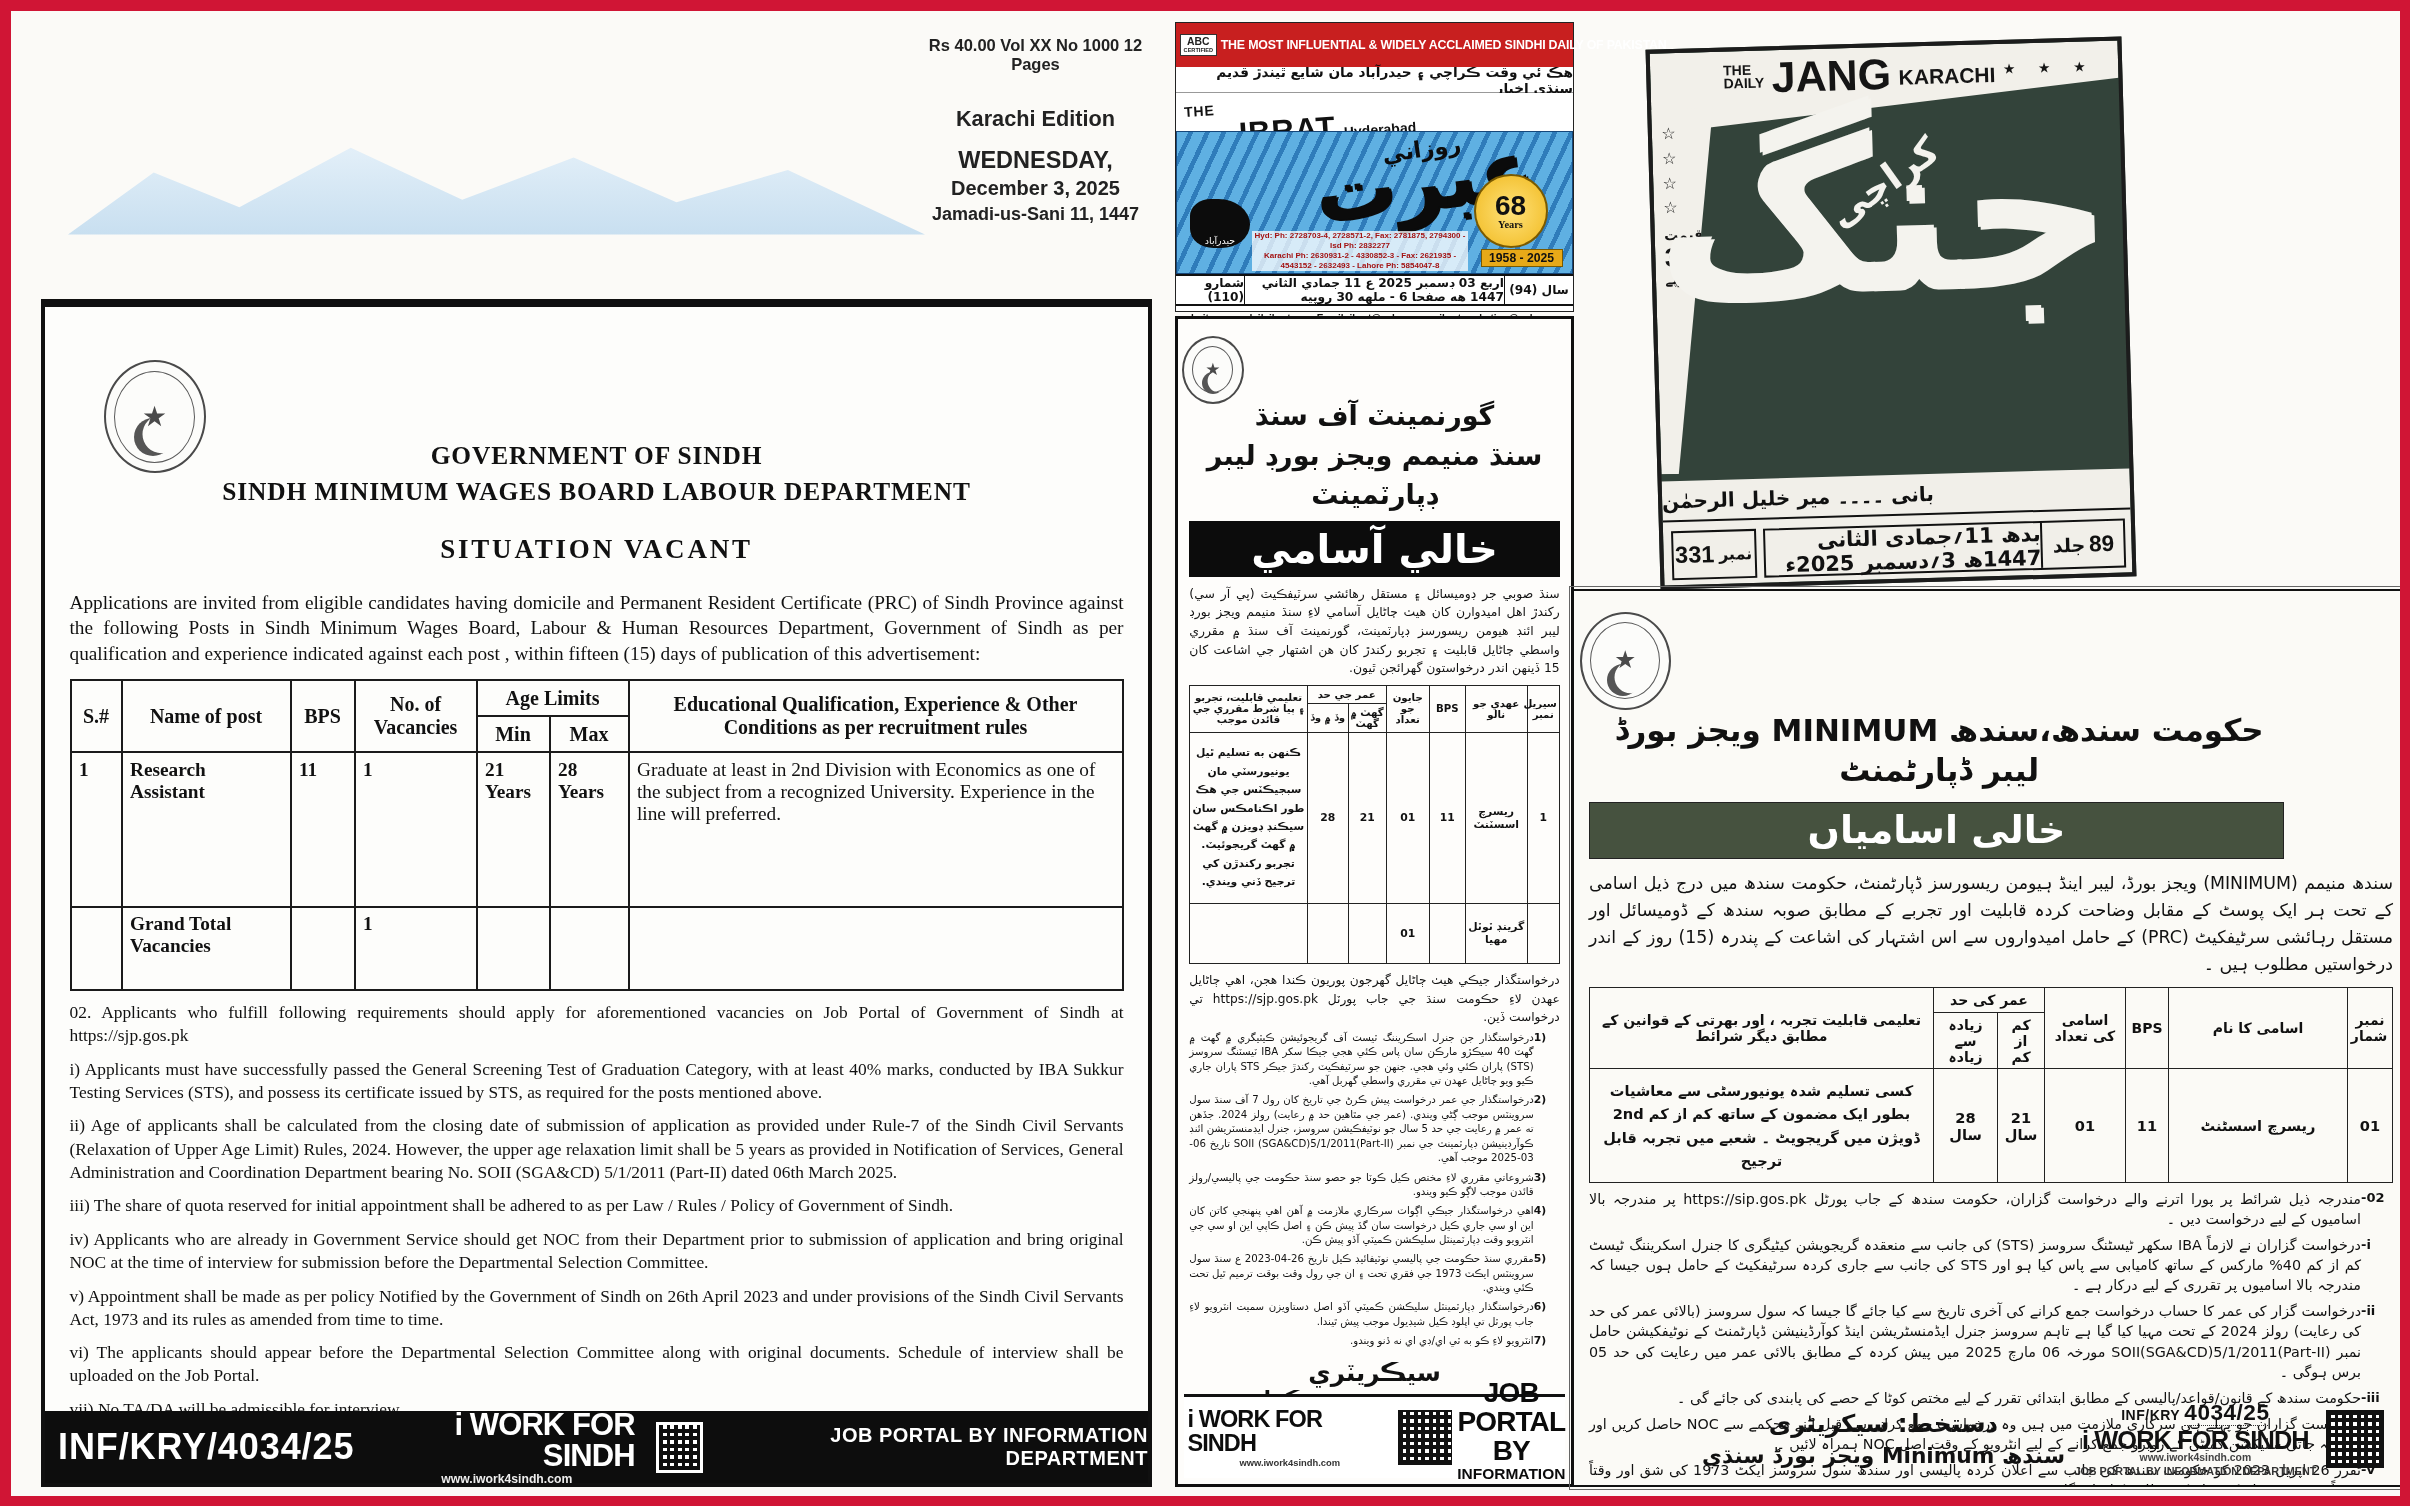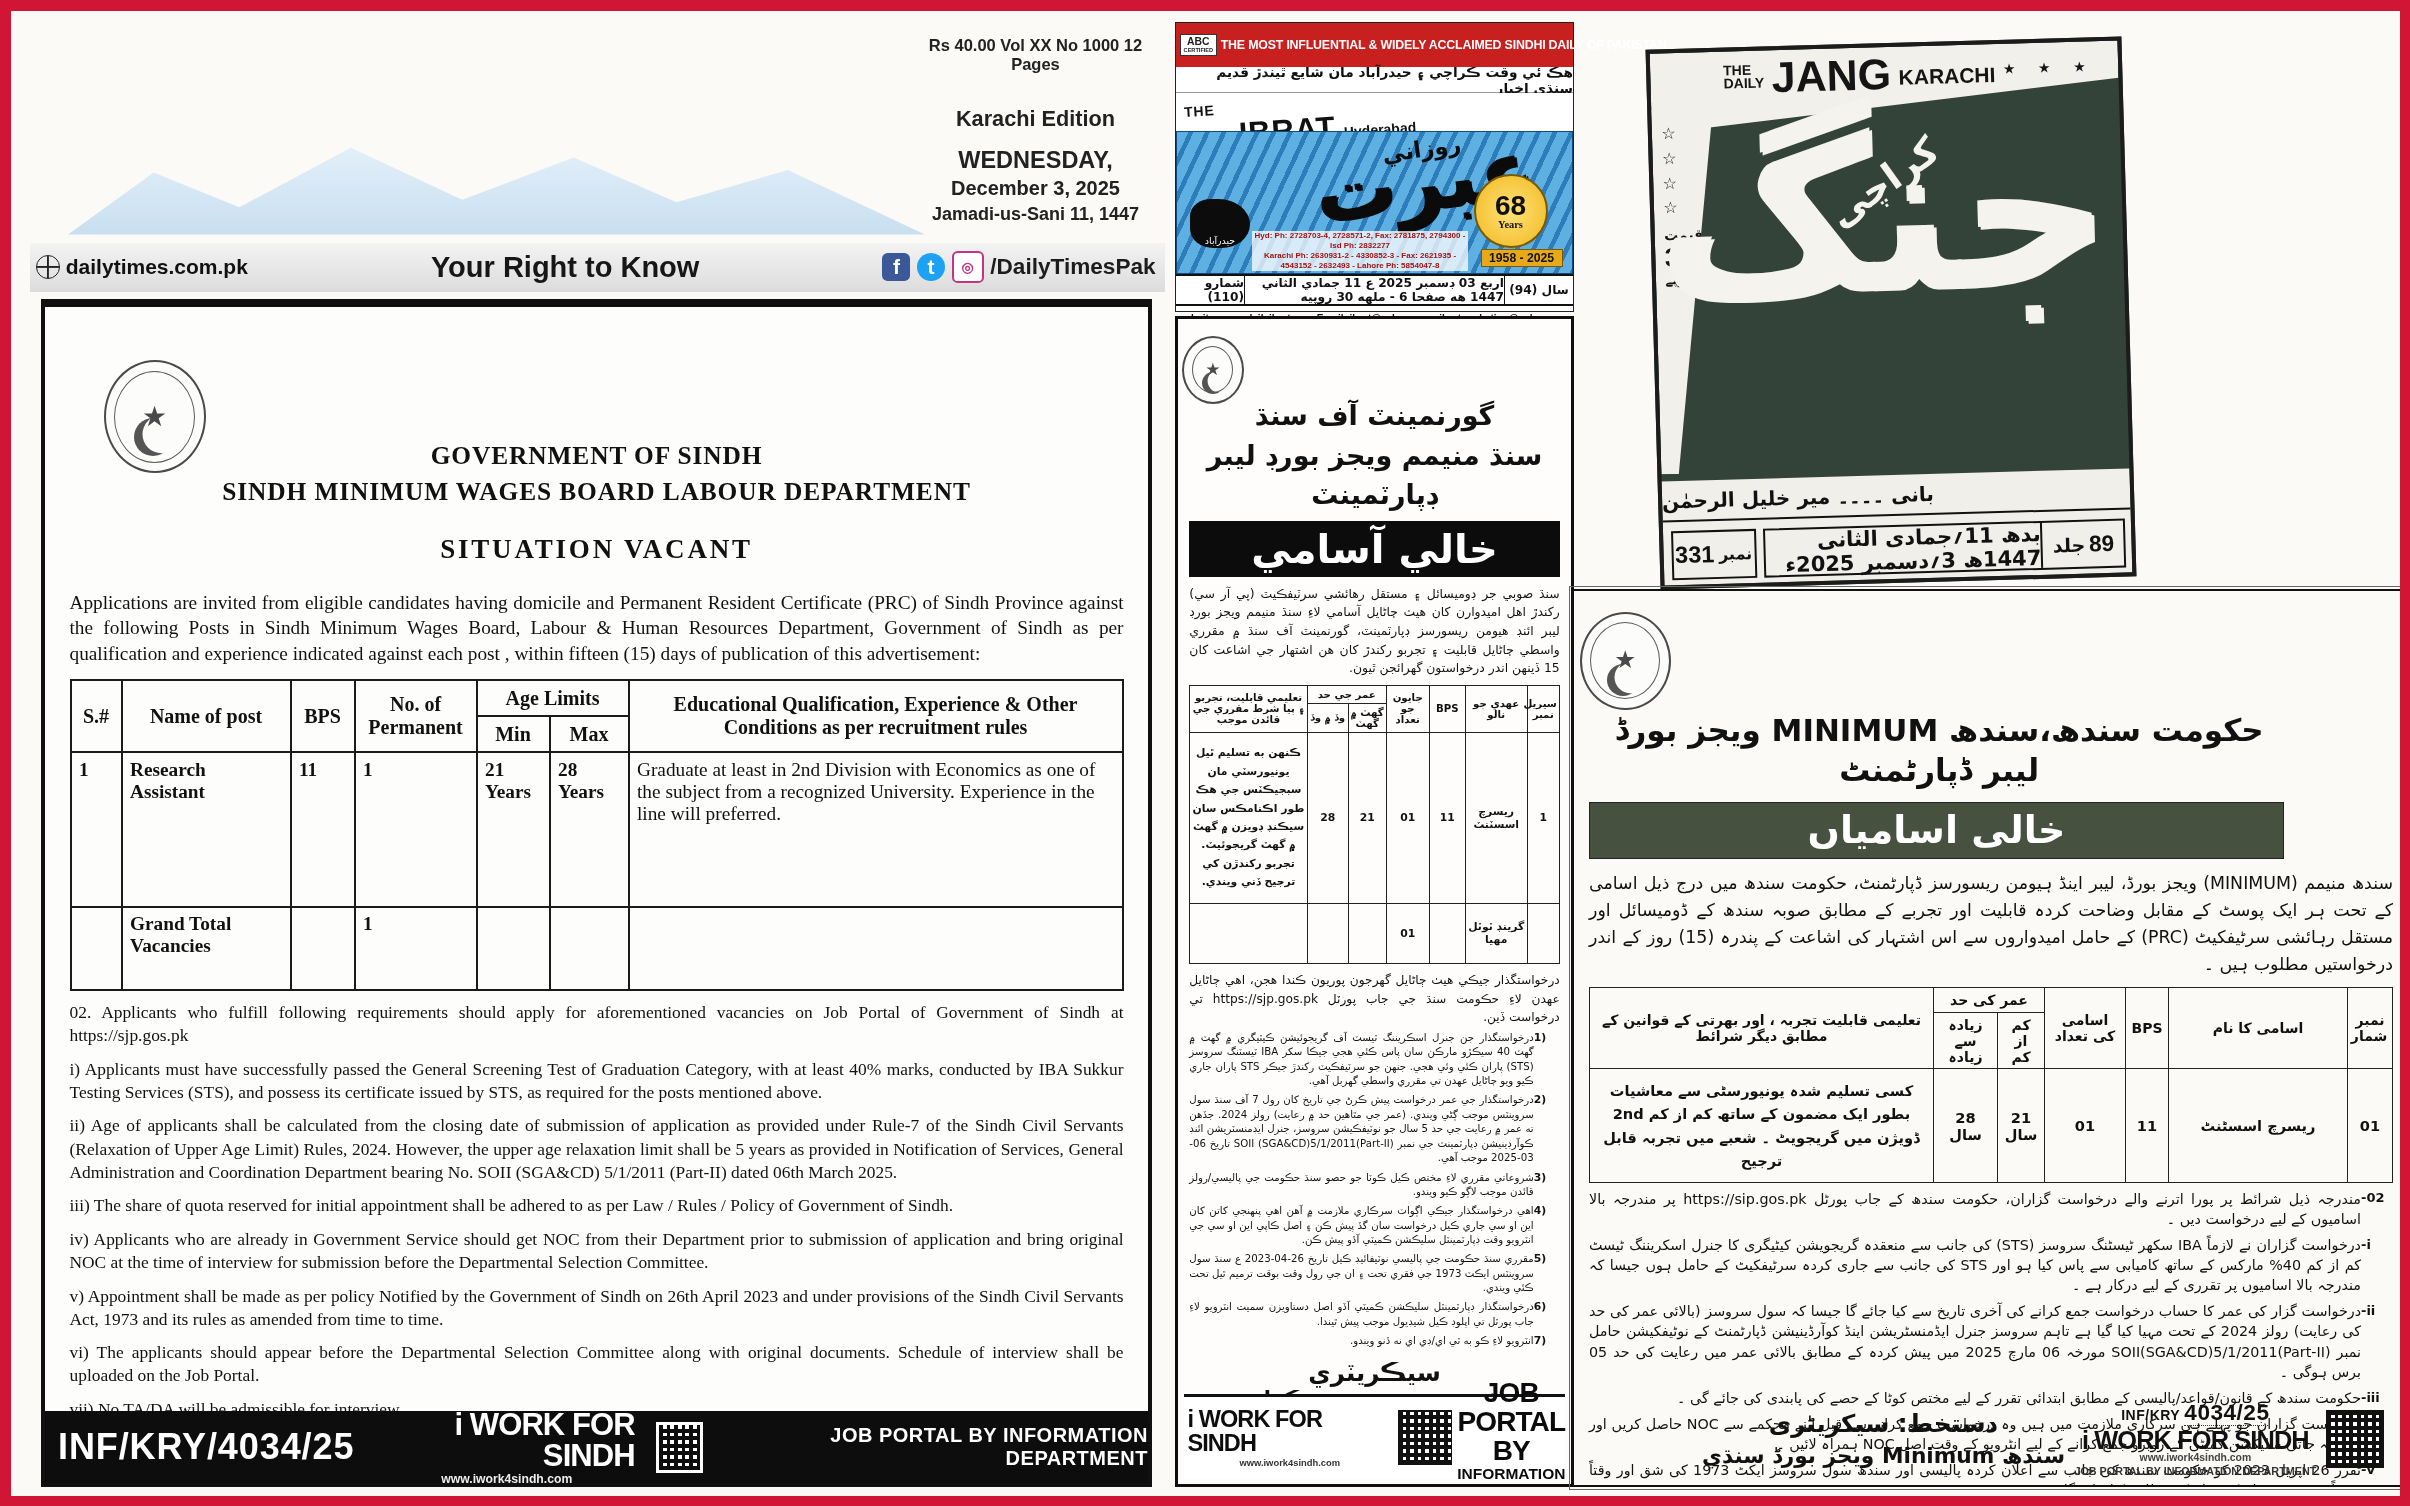--- a/index.html
+++ b/index.html
@@ -189,33 +189,20 @@
 
   <div class="abs dt-mast">
     <div class="abs dt-mountains"></div>
     <div class="abs dt-info sans">
       <div class="dt-price">Rs 40.00 Vol XX No 1000 12 Pages</div>
       <div class="dt-edition">Karachi Edition</div>
       <div class="dt-day">WEDNESDAY,</div>
       <div class="dt-date">December 3, 2025</div>
       <div class="dt-hijri">Jamadi-us-Sani 11, 1447</div>
     </div>
-    <div class="abs dt-strip">
-      <div class="dt-web">
-        <span class="globe"></span>
-        <span>dailytimes.com.pk</span>
-      </div>
-      <div class="dt-tag">Your Right to Know</div>
-      <div class="dt-social">
-        <span class="sicon fb">f</span>
-        <span class="sicon tw">t</span>
-        <span class="sicon ig">◎</span>
-        <span class="dt-handle">/DailyTimesPak</span>
-      </div>
-    </div>
   </div>
 
   <div class="abs dt-ad">
     <div class="abs crest dt-crest">
       <span class="ring"></span>
       <span class="star">★</span>
       <span class="cres"></span>
     </div>
     <div class="ctr b dt-org1">GOVERNMENT OF SINDH</div>
     <div class="ctr b dt-org2">SINDH MINIMUM WAGES BOARD LABOUR DEPARTMENT</div>
@@ -230,21 +217,21 @@
           <col style="width:122px">
           <col style="width:73px">
           <col style="width:79px">
           <col>
         </colgroup>
       <tbody>
           <tr>
         <th rowspan="2">S.#</th>
         <th rowspan="2">Name of post</th>
         <th rowspan="2">BPS</th>
-        <th rowspan="2">No. of Permanent</th>
+        <th rowspan="2">No. of Vacancies</th>
         <th colspan="2">Age Limits</th>
         <th rowspan="2">Educational Qualification, Experience &amp; Other Conditions as per recruitment rules</th>
       </tr>
       <tr>
         <th>Min</th>
         <th>Max</th>
       </tr>
       <tr>
         <td style="height:141px">1</td>
         <td>Research Assistant</td>

